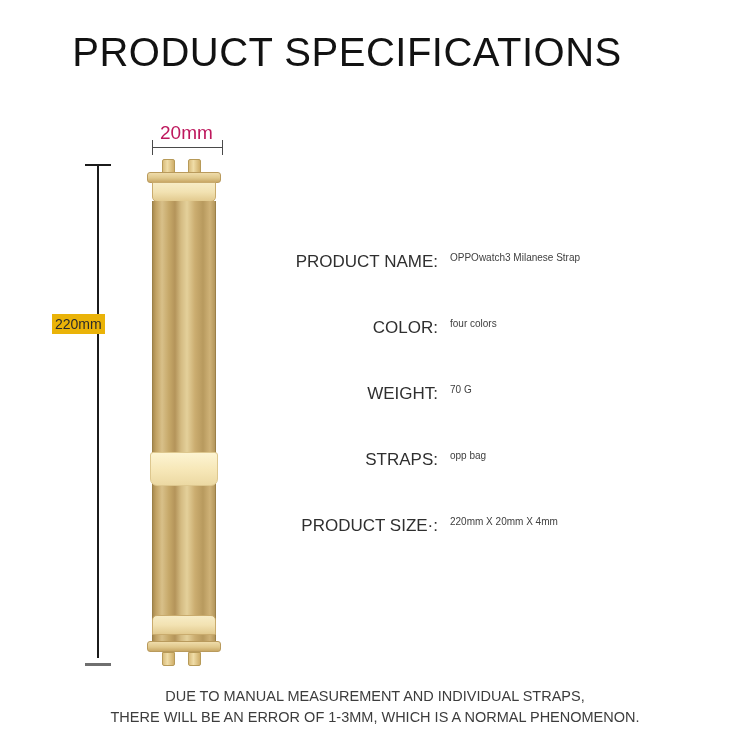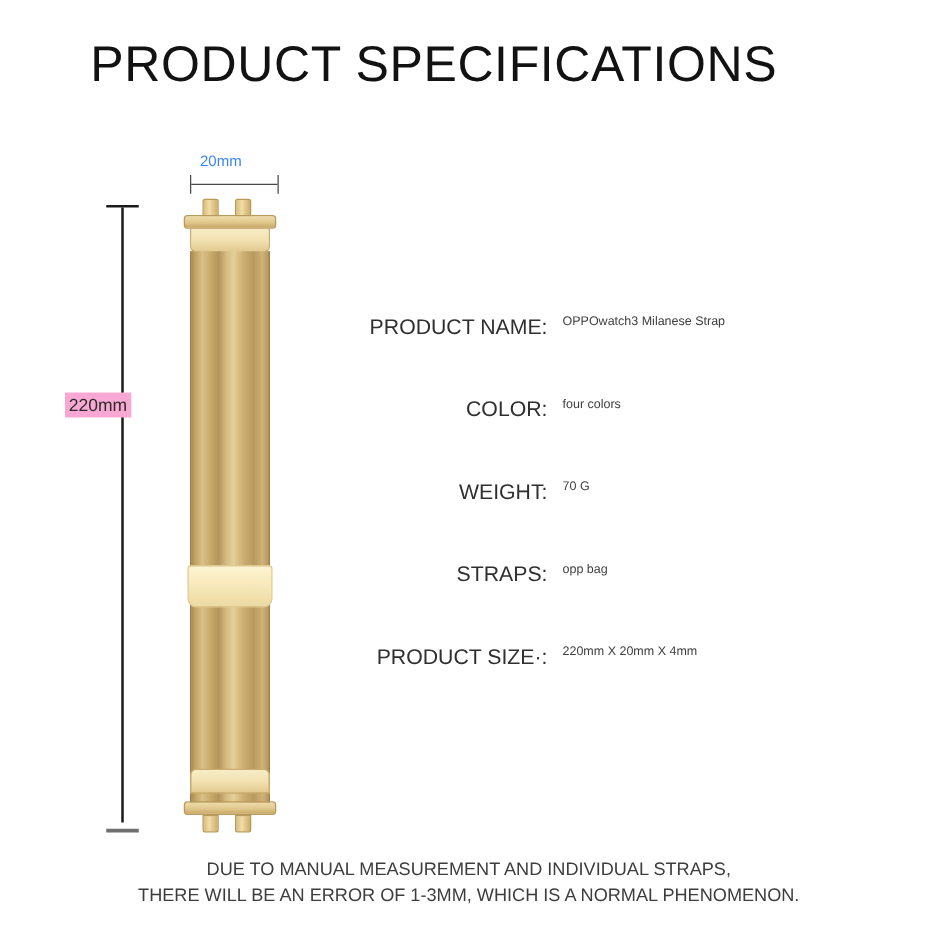--- a/index.html
+++ b/index.html
@@ -58,21 +58,21 @@
     width: 26px;
     height: 3px;
     background: #6f6f6f;
   }
   .dim-v-label {
     position: absolute;
     left: 52px;
     top: 314px;
     font-size: 14px;
     color: #2b2b2b;
-    background: #f9a8d4;
+    background: #eab308;
     padding: 2px 3px;
     white-space: nowrap;
   }
 
   
   .dim-h-line {
     position: absolute;
     left: 153px;
     top: 147px;
     width: 69px;
@@ -92,22 +92,22 @@
     left: 222px;
     top: 140px;
     width: 1px;
     height: 15px;
     background: #4a4a4a;
   }
   .dim-h-label {
     position: absolute;
     left: 160px;
     top: 122px;
-    font-size: 12px;
-    color: #3b82f6;
+    font-size: 19px;
+    color: #be185d;
     white-space: nowrap;
   }
 
   
   .strap {
     position: absolute;
     left: 143px;
     top: 155px;
     width: 90px;
     height: 515px;

